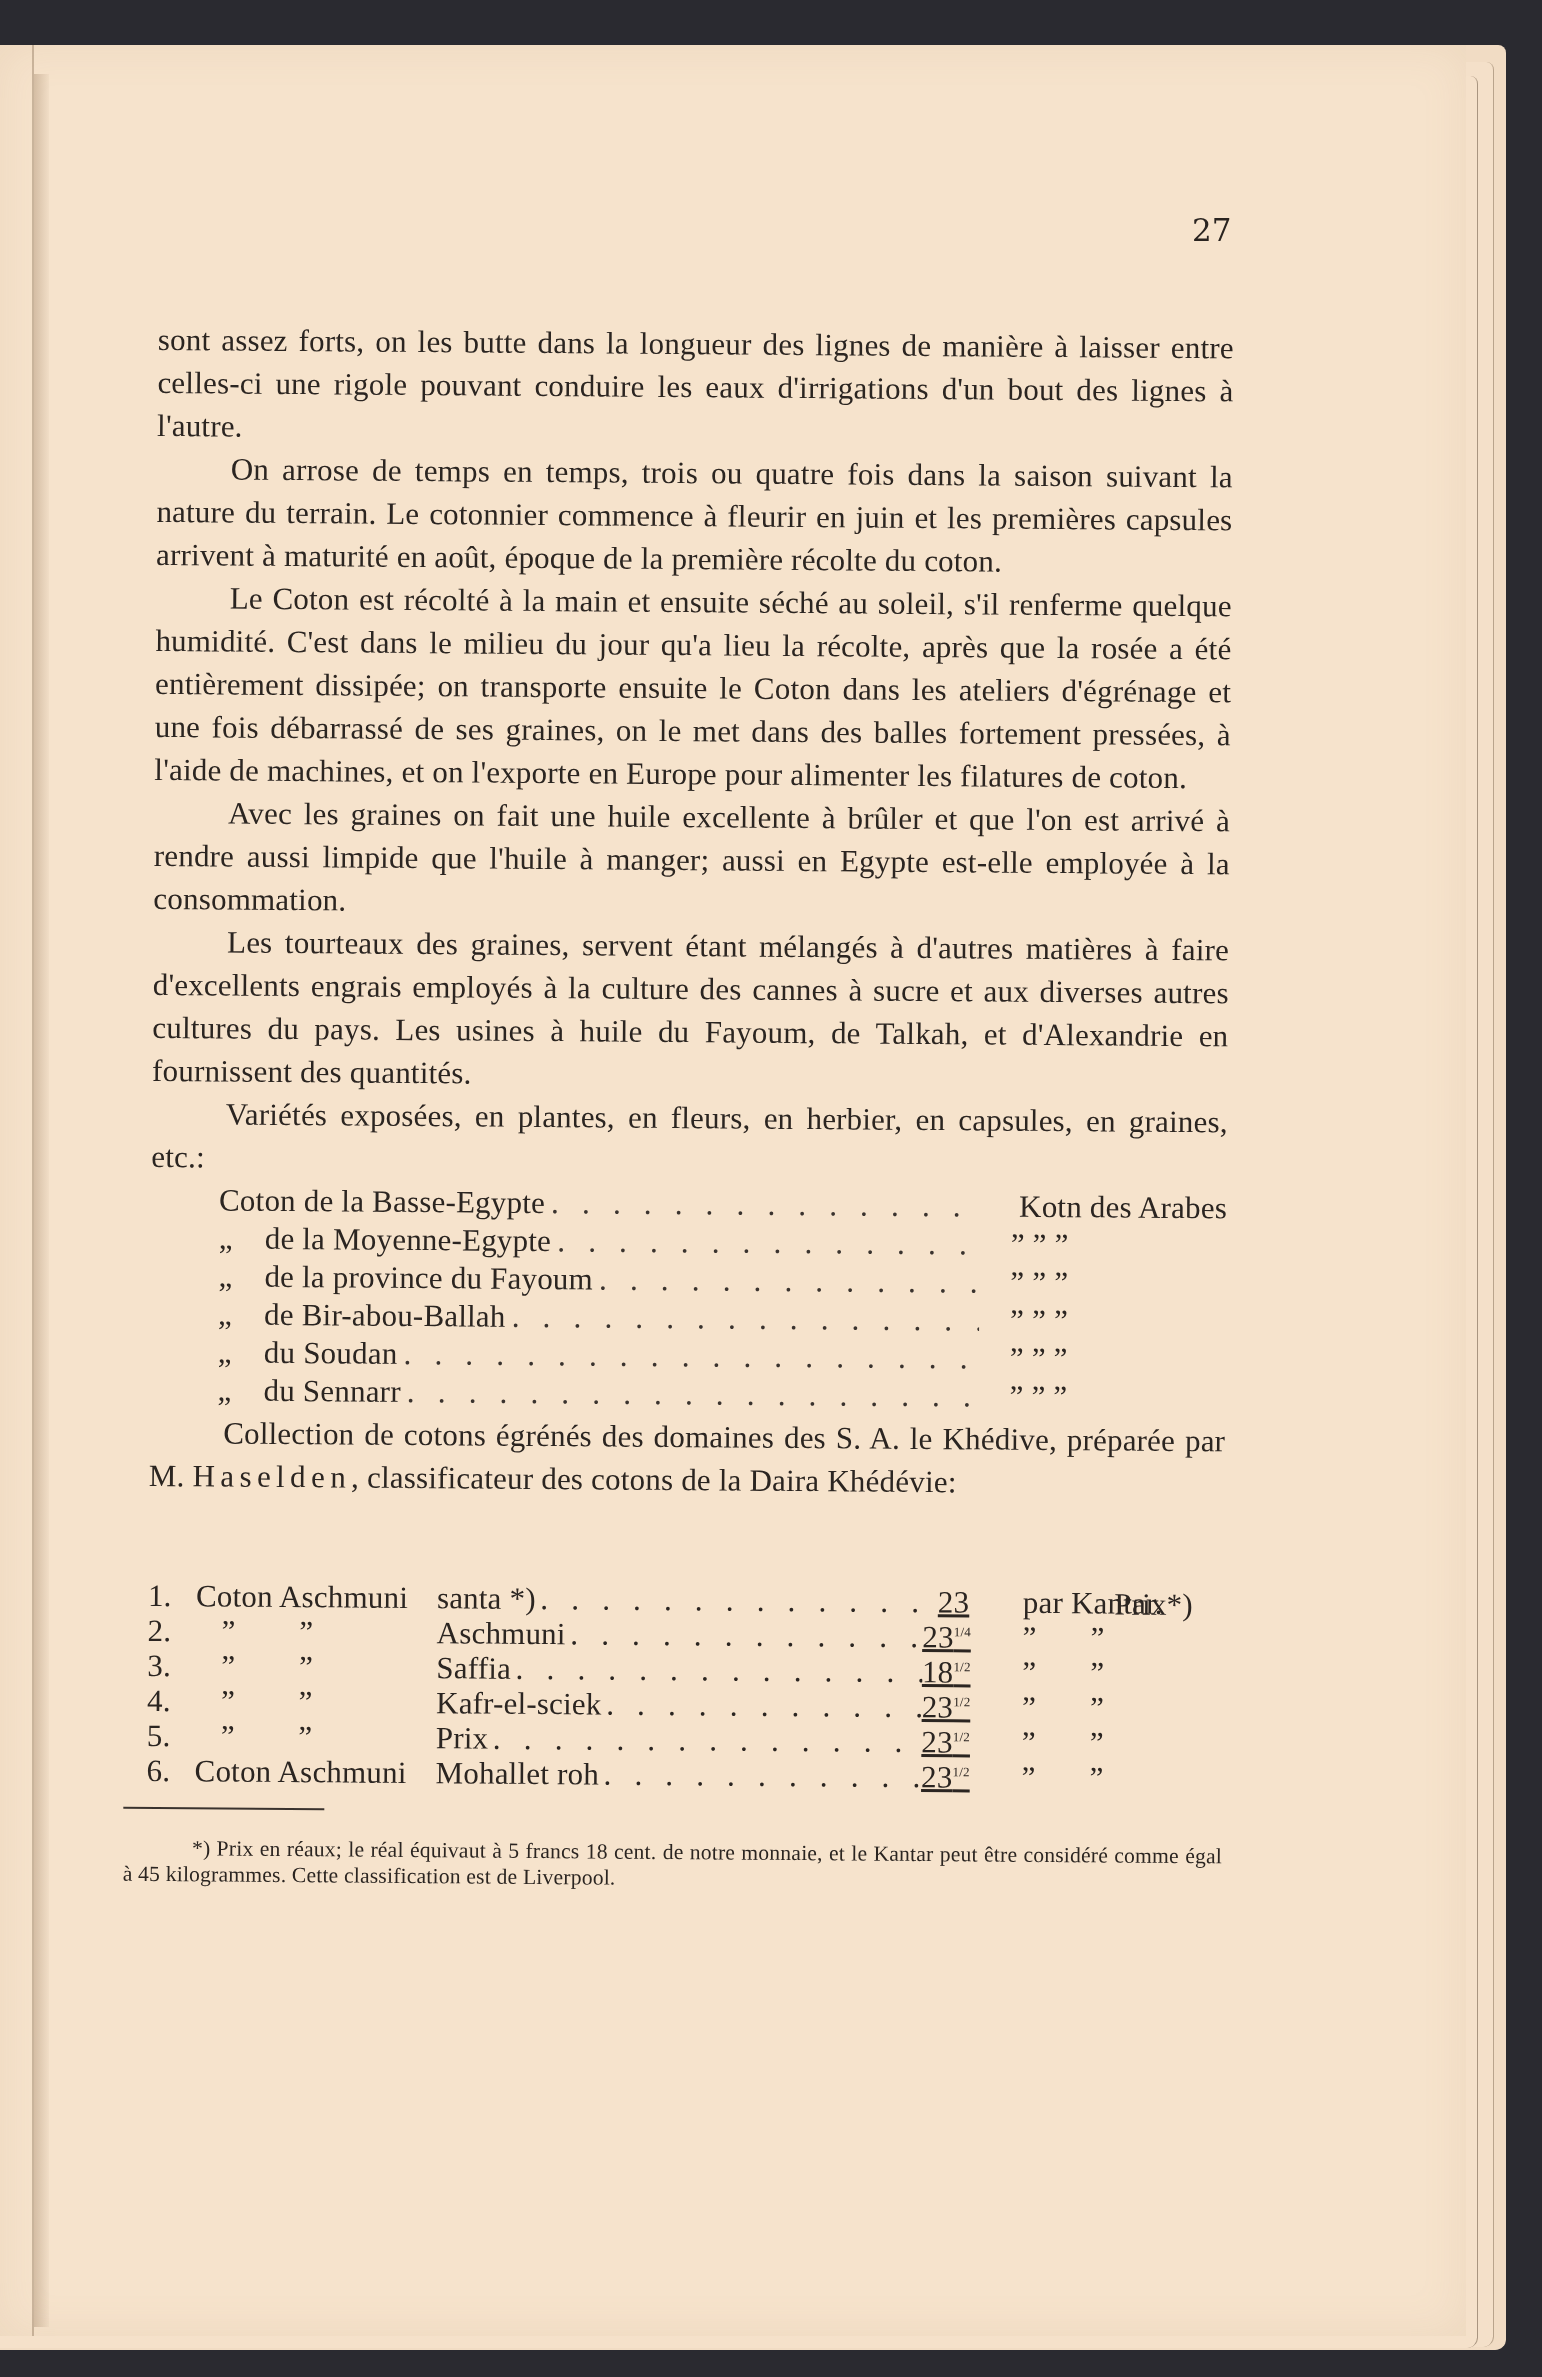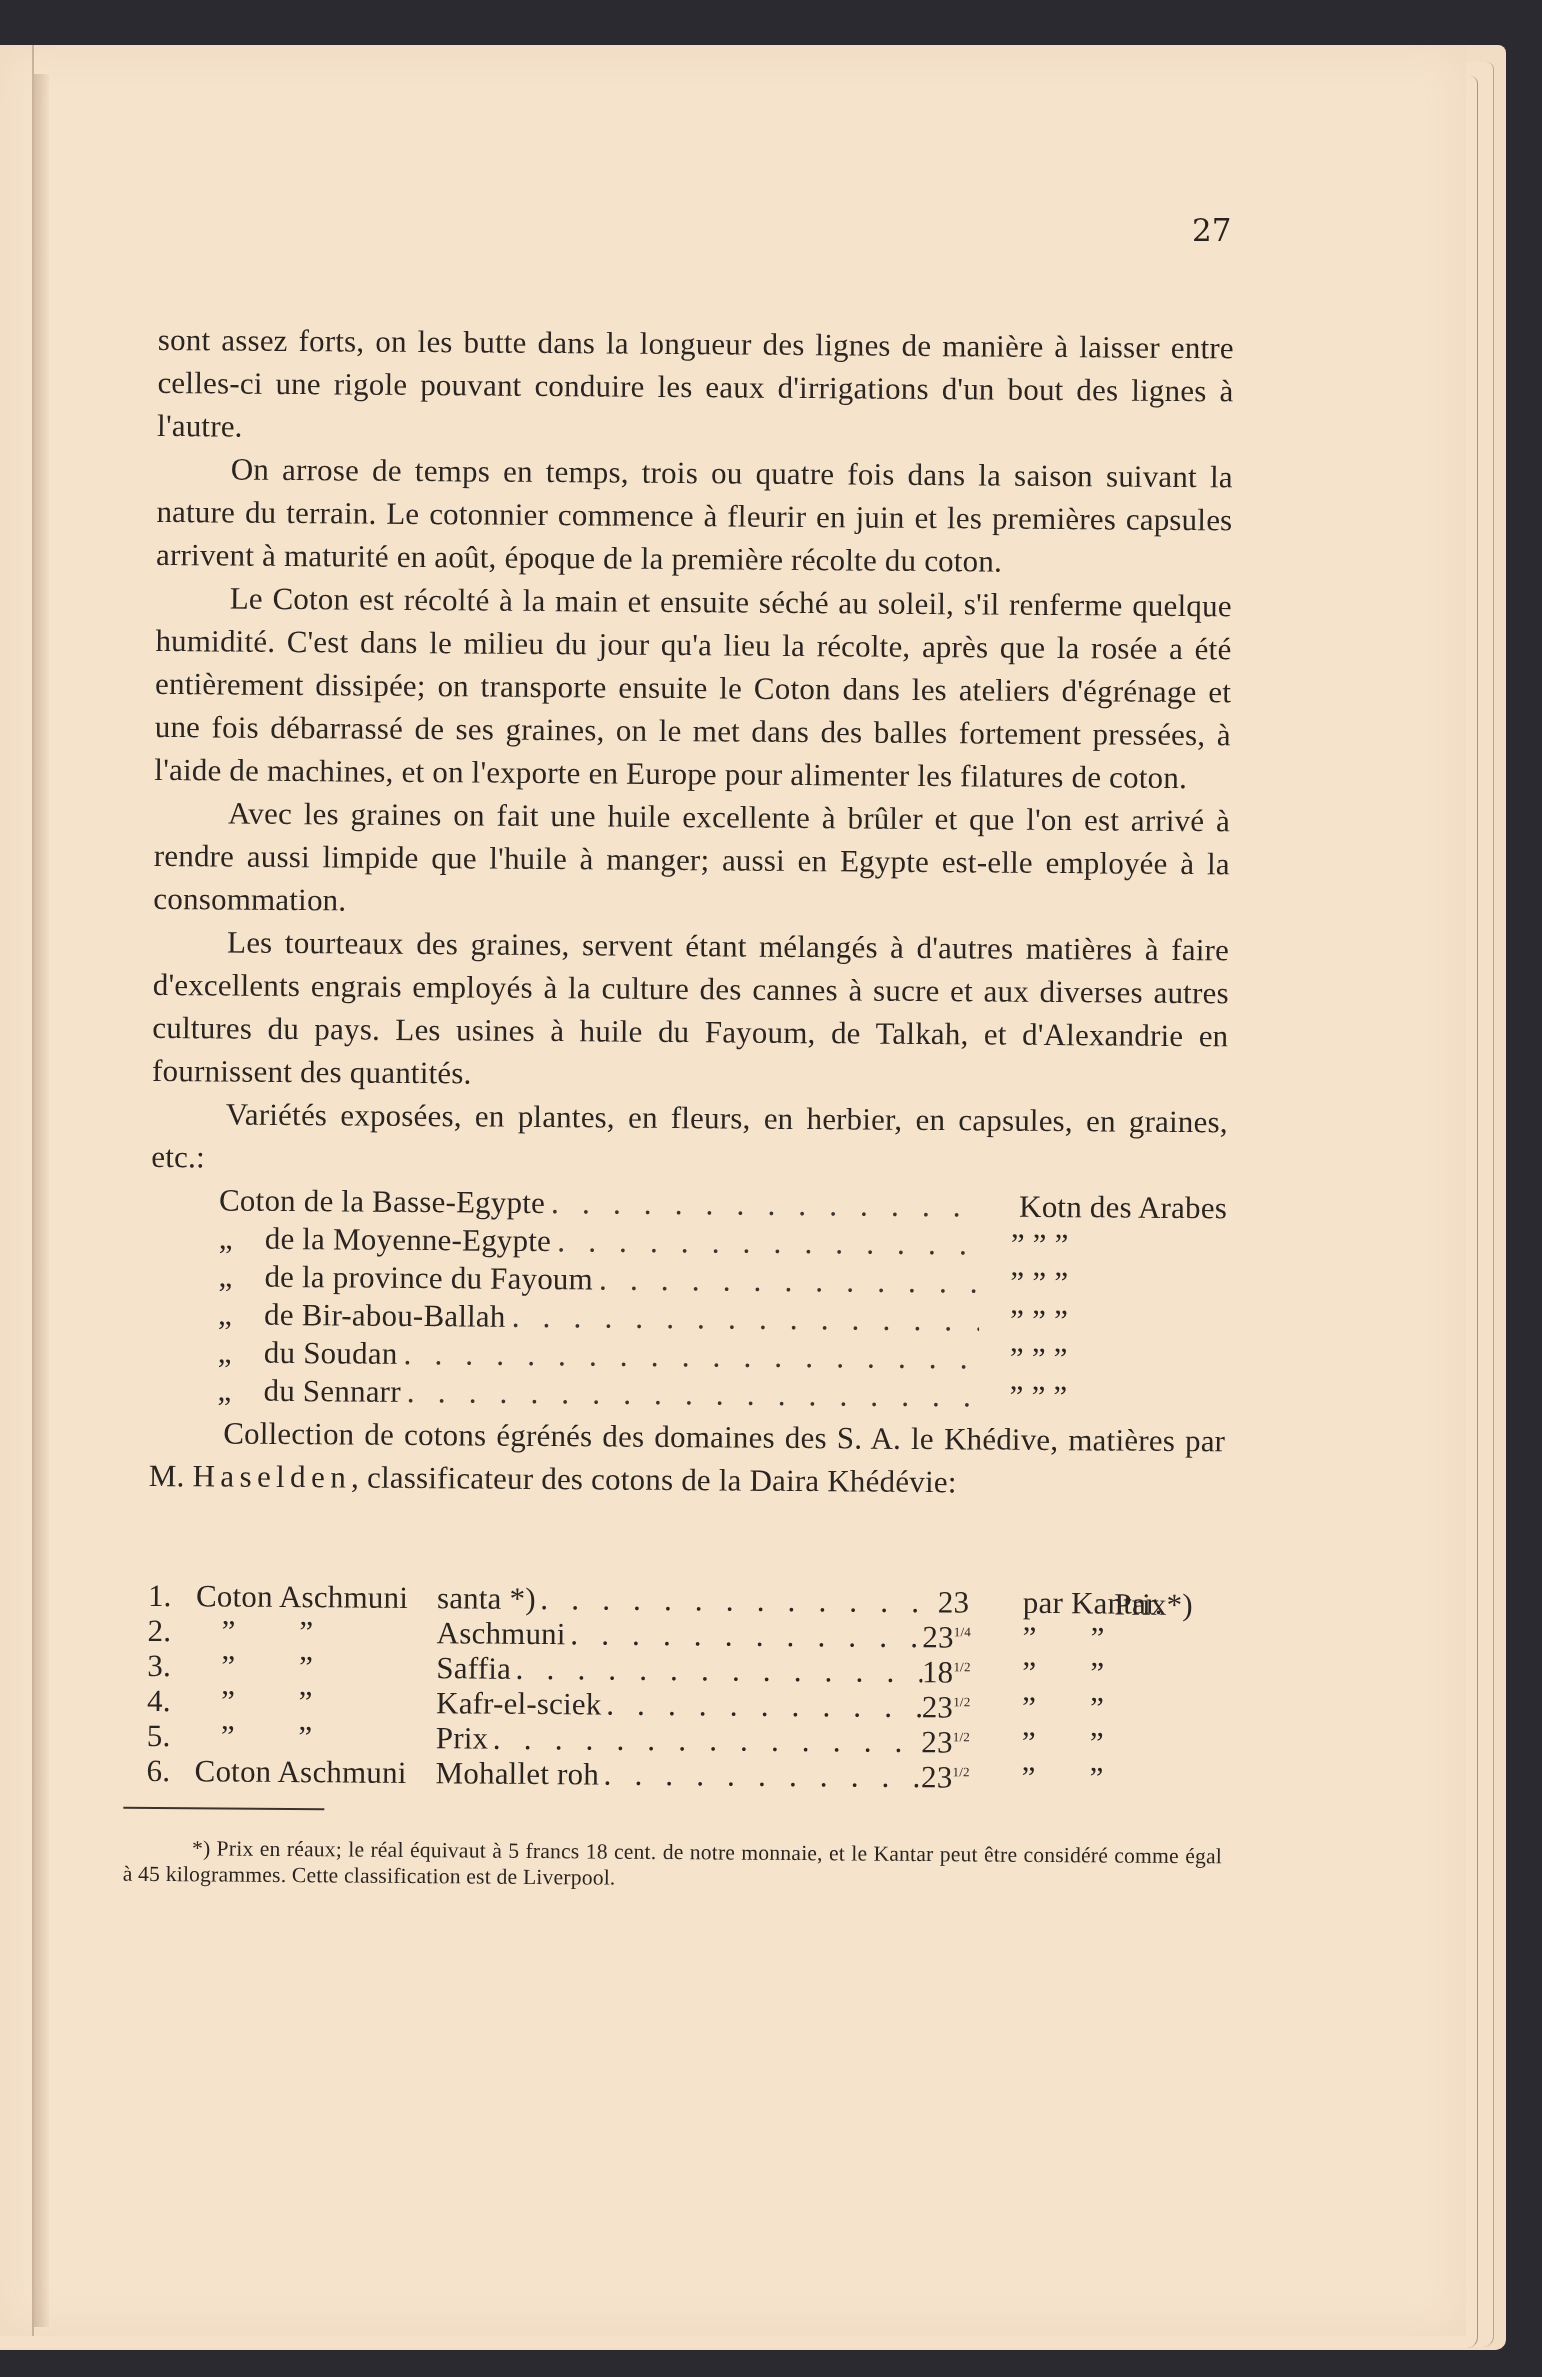--- a/index.html
+++ b/index.html
@@ -48,21 +48,21 @@
     .collection { margin-top: 4.6px; }
     .spaced { letter-spacing: 5.4px; }
     .price-head { position: relative; height: 43px; margin-top: 34px; }
     .price-head span { position: absolute; right: 31px; top: 0; margin-top: 44px; }
     .price-table { margin-top: -4.6px; }
     .price-row { display: flex; align-items: baseline; height: 35px; }
     .pr-num { width: 48px; }
     .pr-col1 { width: 241px; white-space: nowrap; }
     .pr-name { white-space: nowrap; }
     .pr-dots { flex: 1; overflow: hidden; white-space: nowrap; letter-spacing: 7.7px; padding: 0 4.6px; }
-    .pr-price { width: 85px; white-space: nowrap; }
+    .pr-price { width: 85px; white-space: nowrap; text-decoration: underline; }
     .pr-price sup, .pr-price sub { font-size: 13px; }
     .pr-unit { width: 201px; white-space: nowrap; }
     .footnote-rule {
       width: 201px; height: 1.5px; background: #3a332e; margin-top: 28px; margin-left: -23px;
     }
     .footnote {
       margin-top: 26px; font-size: 21.6px; line-height: 26px; text-align: justify; text-indent: 69px;
       margin-left: -23px;
     }
   </style>
@@ -120,21 +120,21 @@
       <span class="var-arabic ditto3">” ” ”</span>
     </div>
     <div class="var-row">
       <span class="var-ditto">„</span>
       <span class="var-name">du Sennarr</span>
       <span class="dots">. . . . . . . . . . . . . . . . . . . .</span>
       <span class="var-arabic ditto3">” ” ”</span>
     </div>
   </div>
 
-  <p class="para indent collection"><span>Collection de cotons égrénés des domaines des S. A. le Khédive, matières par M. </span><span class="spaced">Haselden</span><span>, classificateur des cotons de la Daira Khédévie:</span></p>
+  <p class="para indent collection"><span>Collection de cotons égrénés des domaines des S. A. le Khédive, préparée par M. </span><span class="spaced">Haselden</span><span>, classificateur des cotons de la Daira Khédévie:</span></p>
 
   <div class="price-head">
     <span>Prix*)</span>
   </div>
 
   <div class="price-table">
     <div class="price-row">
       <span class="pr-num">1.</span>
       <span class="pr-col1">Coton Aschmuni</span>
       <span class="pr-name">santa *)</span>

